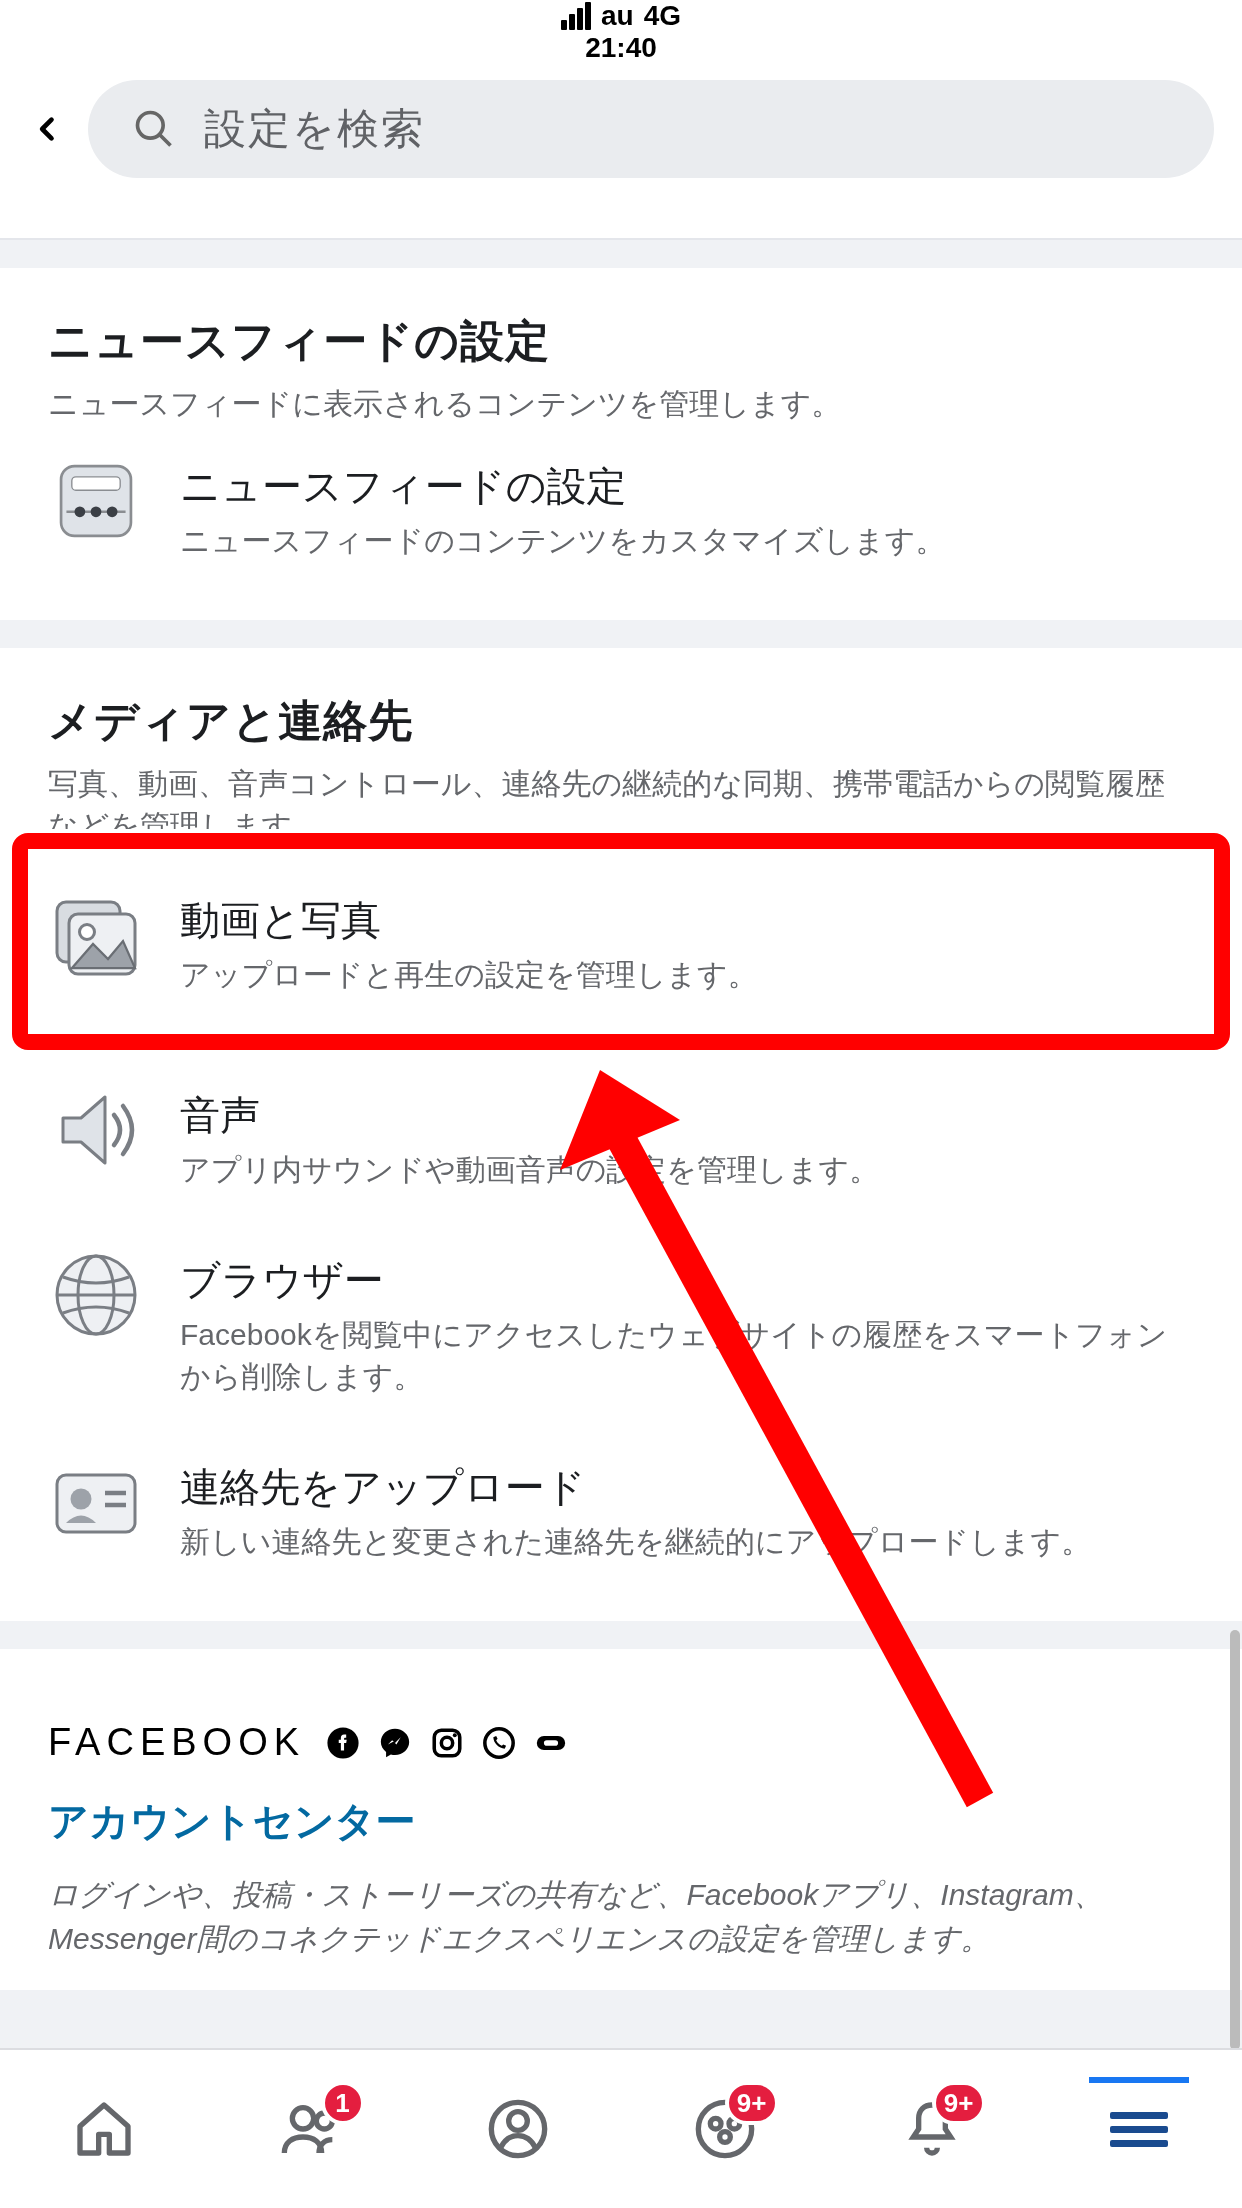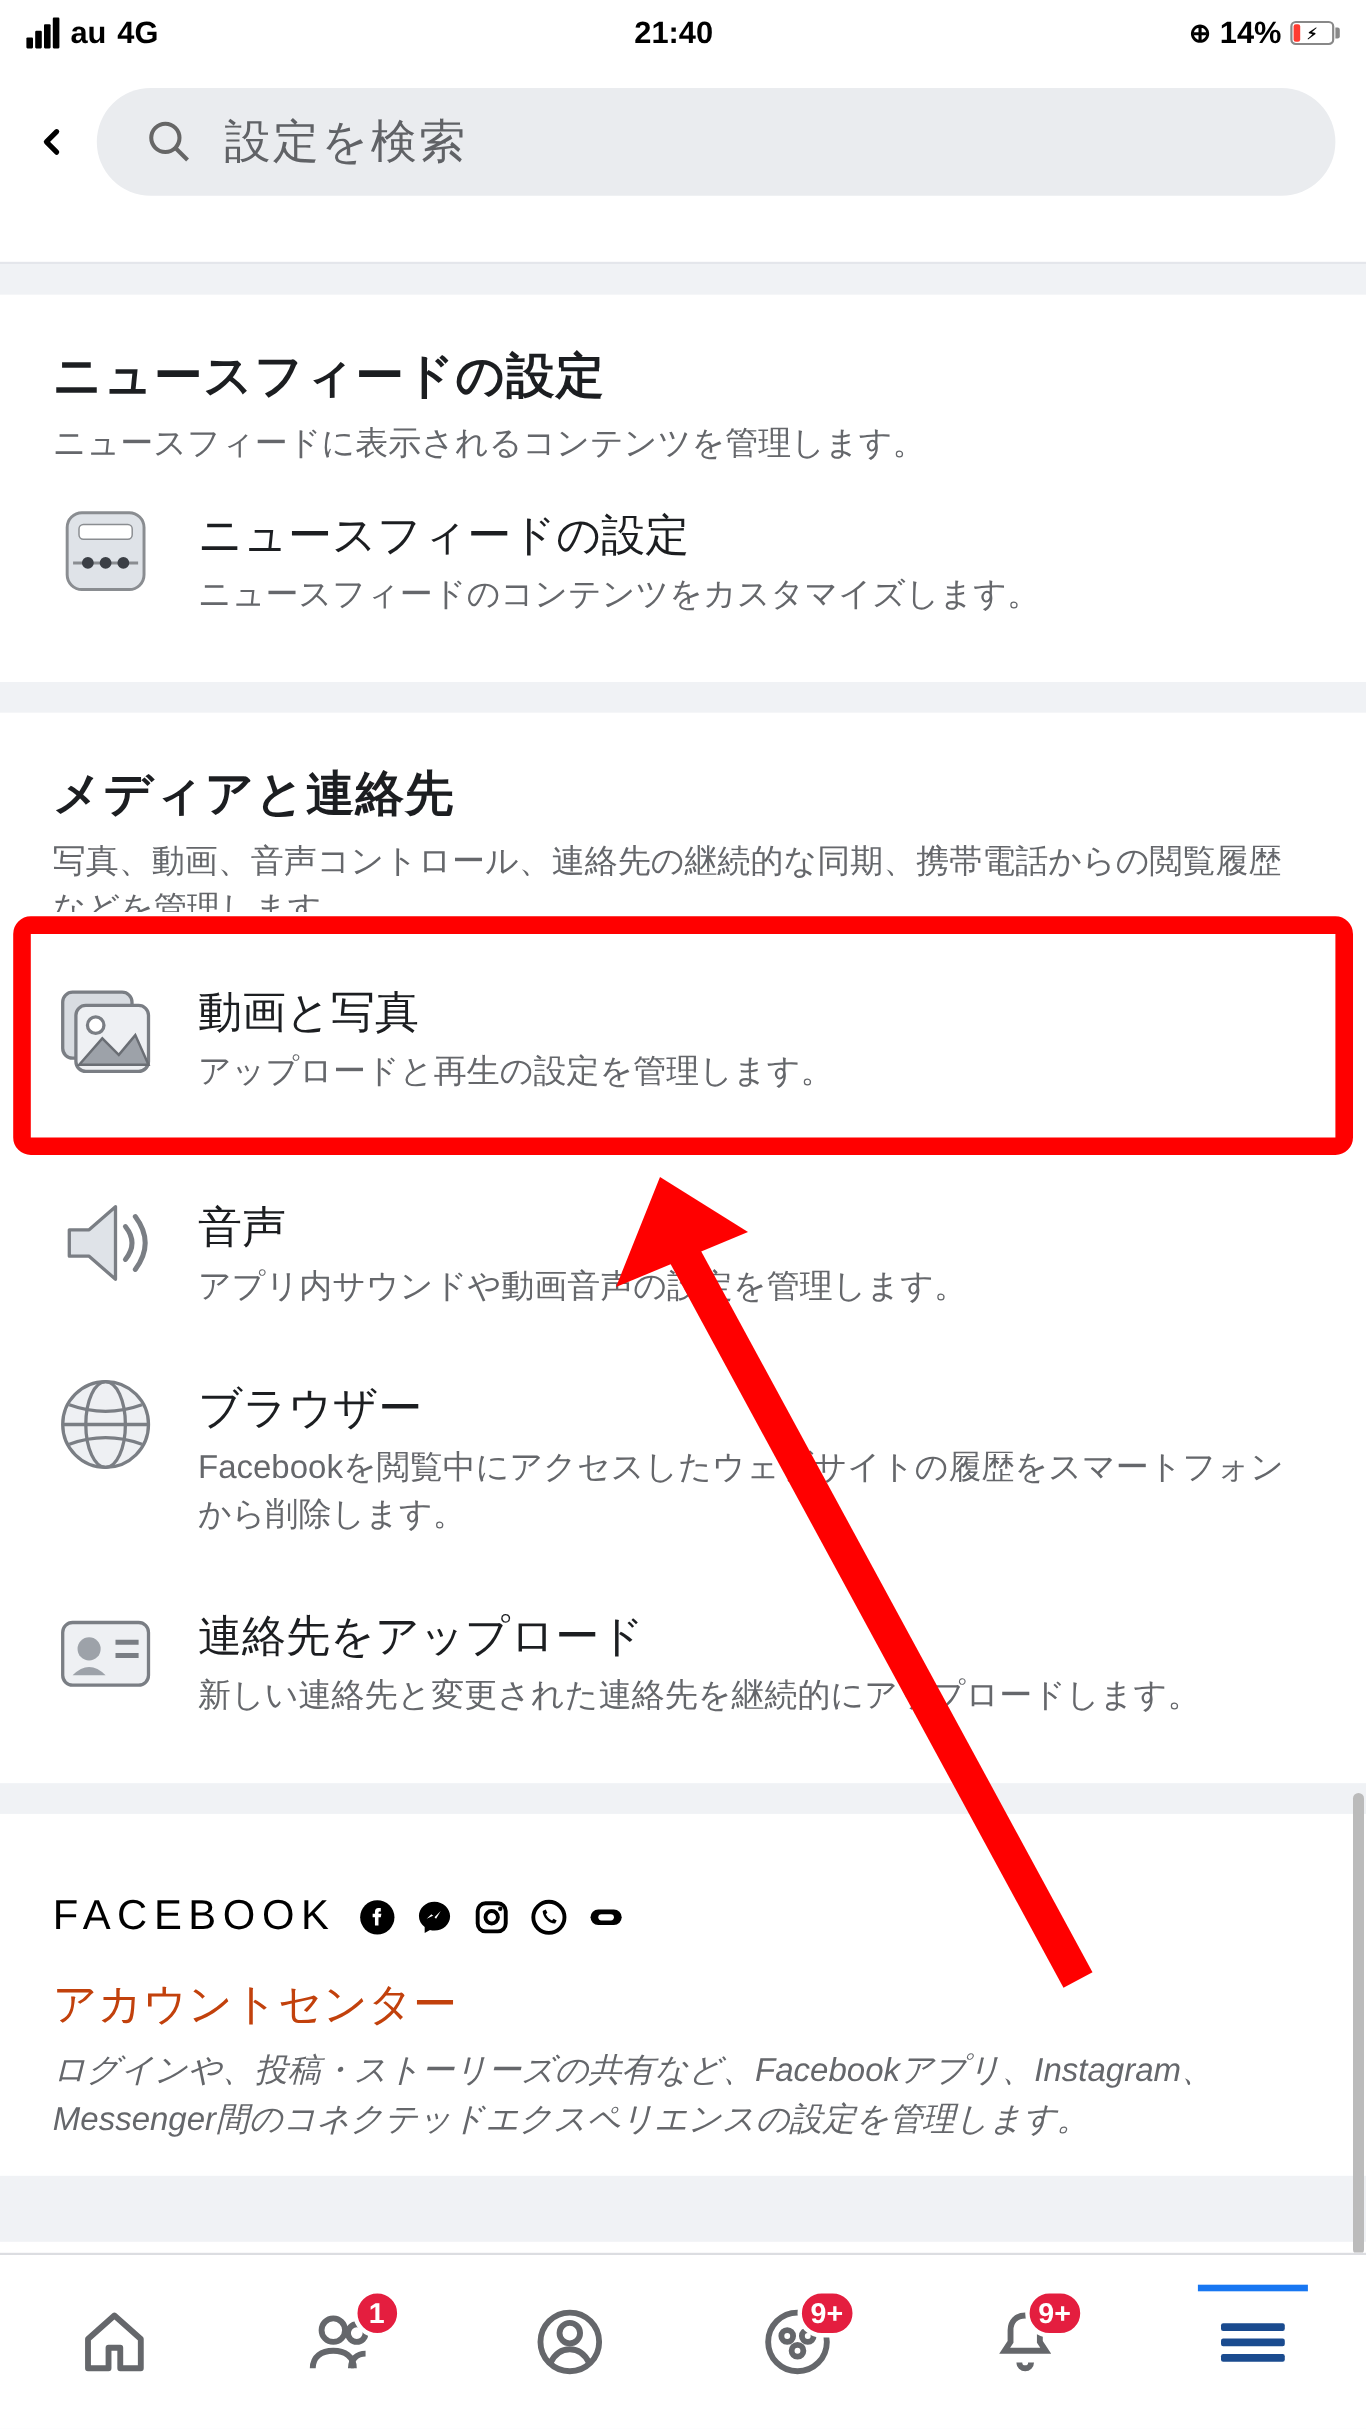--- a/index.html
+++ b/index.html
@@ -1,17 +1,17 @@
 <!DOCTYPE html>
 <html><head>
 <meta charset="utf-8">
 <style>
   * { box-sizing: border-box; margin: 0; padding: 0; }
   html, body { width: 1242px; height: 2208px; font-family: -apple-system, "Hiragino Sans", sans-serif; background: #f0f2f5; overflow: hidden; }
-  .statusbar { height: 60px; background: #fff; display: flex; align-items: center; justify-content: space-between; padding: 0 24px; font-size: 28px; font-weight: 600; color: #000; }
+  .statusbar { height: 60px; background: #fff; display: flex; align-items: center; justify-content: space-between; padding: 0 24px; font-size: 28px; font-weight: 600; color: #000; flex-direction: column; }
   .sb-left { display: flex; align-items: center; gap: 10px; }
   .sb-center { font-weight: 600; }
   .sb-right { display: flex; align-items: center; gap: 8px; }
   .sig { display:flex; align-items:flex-end; gap:2px; }
   .sig span { width:6px; background:#000; border-radius:1px; }
   .sig span:nth-child(1){height:10px;} .sig span:nth-child(2){height:16px;} .sig span:nth-child(3){height:22px;} .sig span:nth-child(4){height:28px;}
   .lock { font-size:24px; }
   .battery { display:flex; align-items:center; }
   .batt-body { width:40px; height:22px; border:2px solid #888; border-radius:5px; position:relative; }
   .batt-fill { position:absolute; left:1px; top:1px; bottom:1px; width:18%; background:#ff3b30; border-radius:2px; }
@@ -38,21 +38,21 @@
 
   .highlight-box { border: 16px solid #ff0000; border-radius:16px; margin: 4px -36px; padding: 10px 20px; }
 
   .arrow-overlay { position:absolute; pointer-events:none; }
 
   .fb-section { background:#fff; padding: 44px 48px 30px 48px; margin-top:28px; }
   .fb-logo-row { display:flex; align-items:center; gap:18px; margin-bottom:30px; }
   .fb-wordmark { font-size:38px; font-weight:400; letter-spacing:6px; color:#000; }
   .fb-icons { display:flex; gap:12px; }
   .fb-icons span { width:40px; height:40px; display:flex; align-items:center; justify-content:center; }
-  .link { font-size:40px; color:#c2410c; margin-bottom:12px; }
+  .link { font-size:40px; color:#0369a1; margin-bottom:24px;font-weight:bold; }
   .link-desc { font-size:30px; color:#65676b; line-height:1.45;font-style:italic; }
 
   .tabbar { position:absolute; bottom:0; left:0; right:0; height:160px; background:#fff; border-top:2px solid #dcdde1; display:flex; align-items:center; justify-content:space-around; }
   .tab { width:120px; height:100px; display:flex; align-items:center; justify-content:center; position:relative; }
   .tab svg { width:64px; height:64px; stroke:#65676b; fill:none; stroke-width:2; }
   .badge { position:absolute; top:2px; right:6px; min-width:44px; height:44px; border-radius:22px; background:#e41e3f; color:#fff; font-size:26px; font-weight:700; display:flex; align-items:center; justify-content:center; padding:0 8px; border:4px solid #fff; }
   .active-ind { position:absolute; top:-2px; left:10px; right:10px; height:6px; background:#1877f2; }
   .hamburger span { display:block; width:58px; height:7px; background:#1a4b8f; margin:7px 0; border-radius:2px; }
 
   .container { position:relative; width:1242px; height:2208px; background:#fff; }

